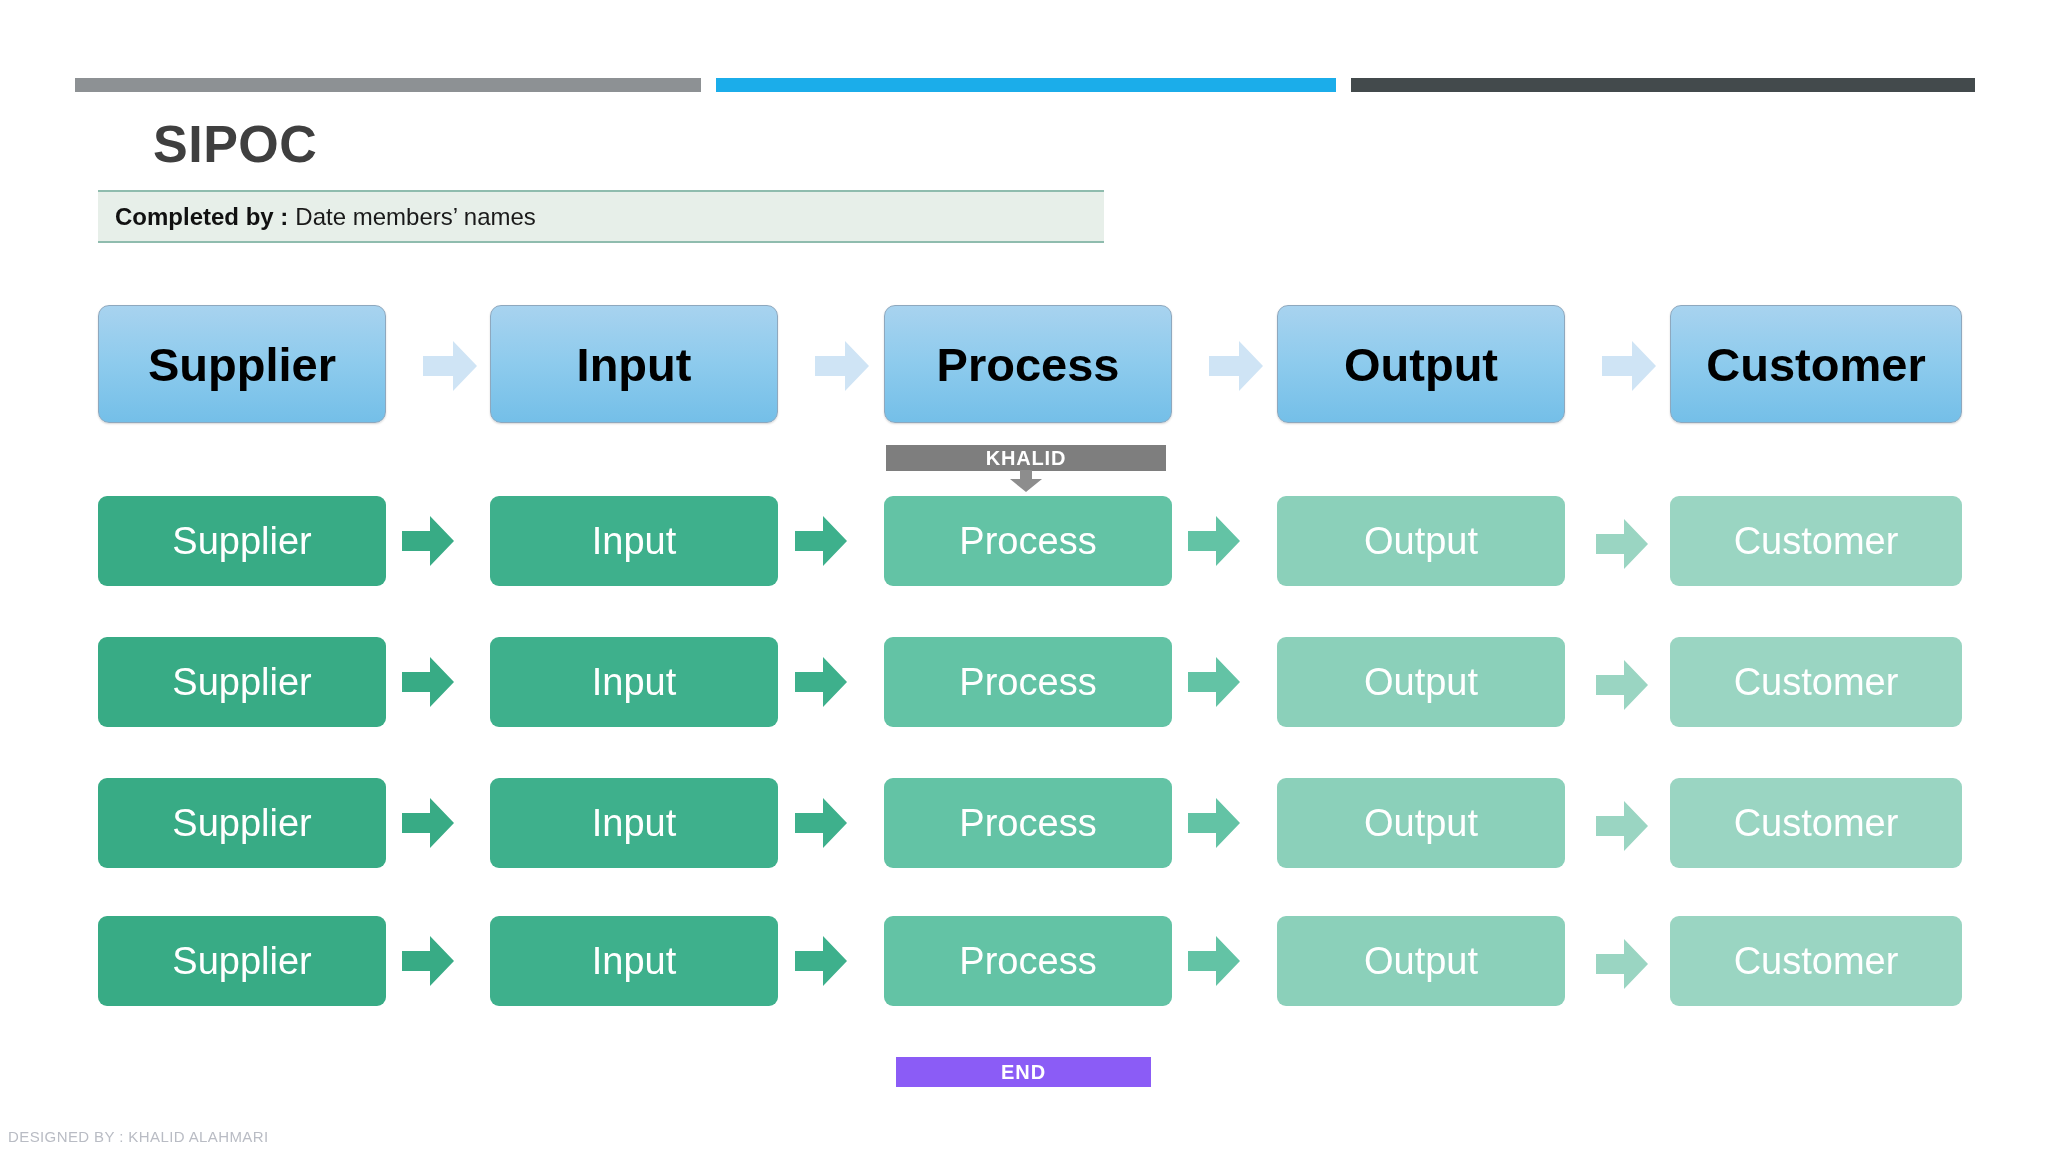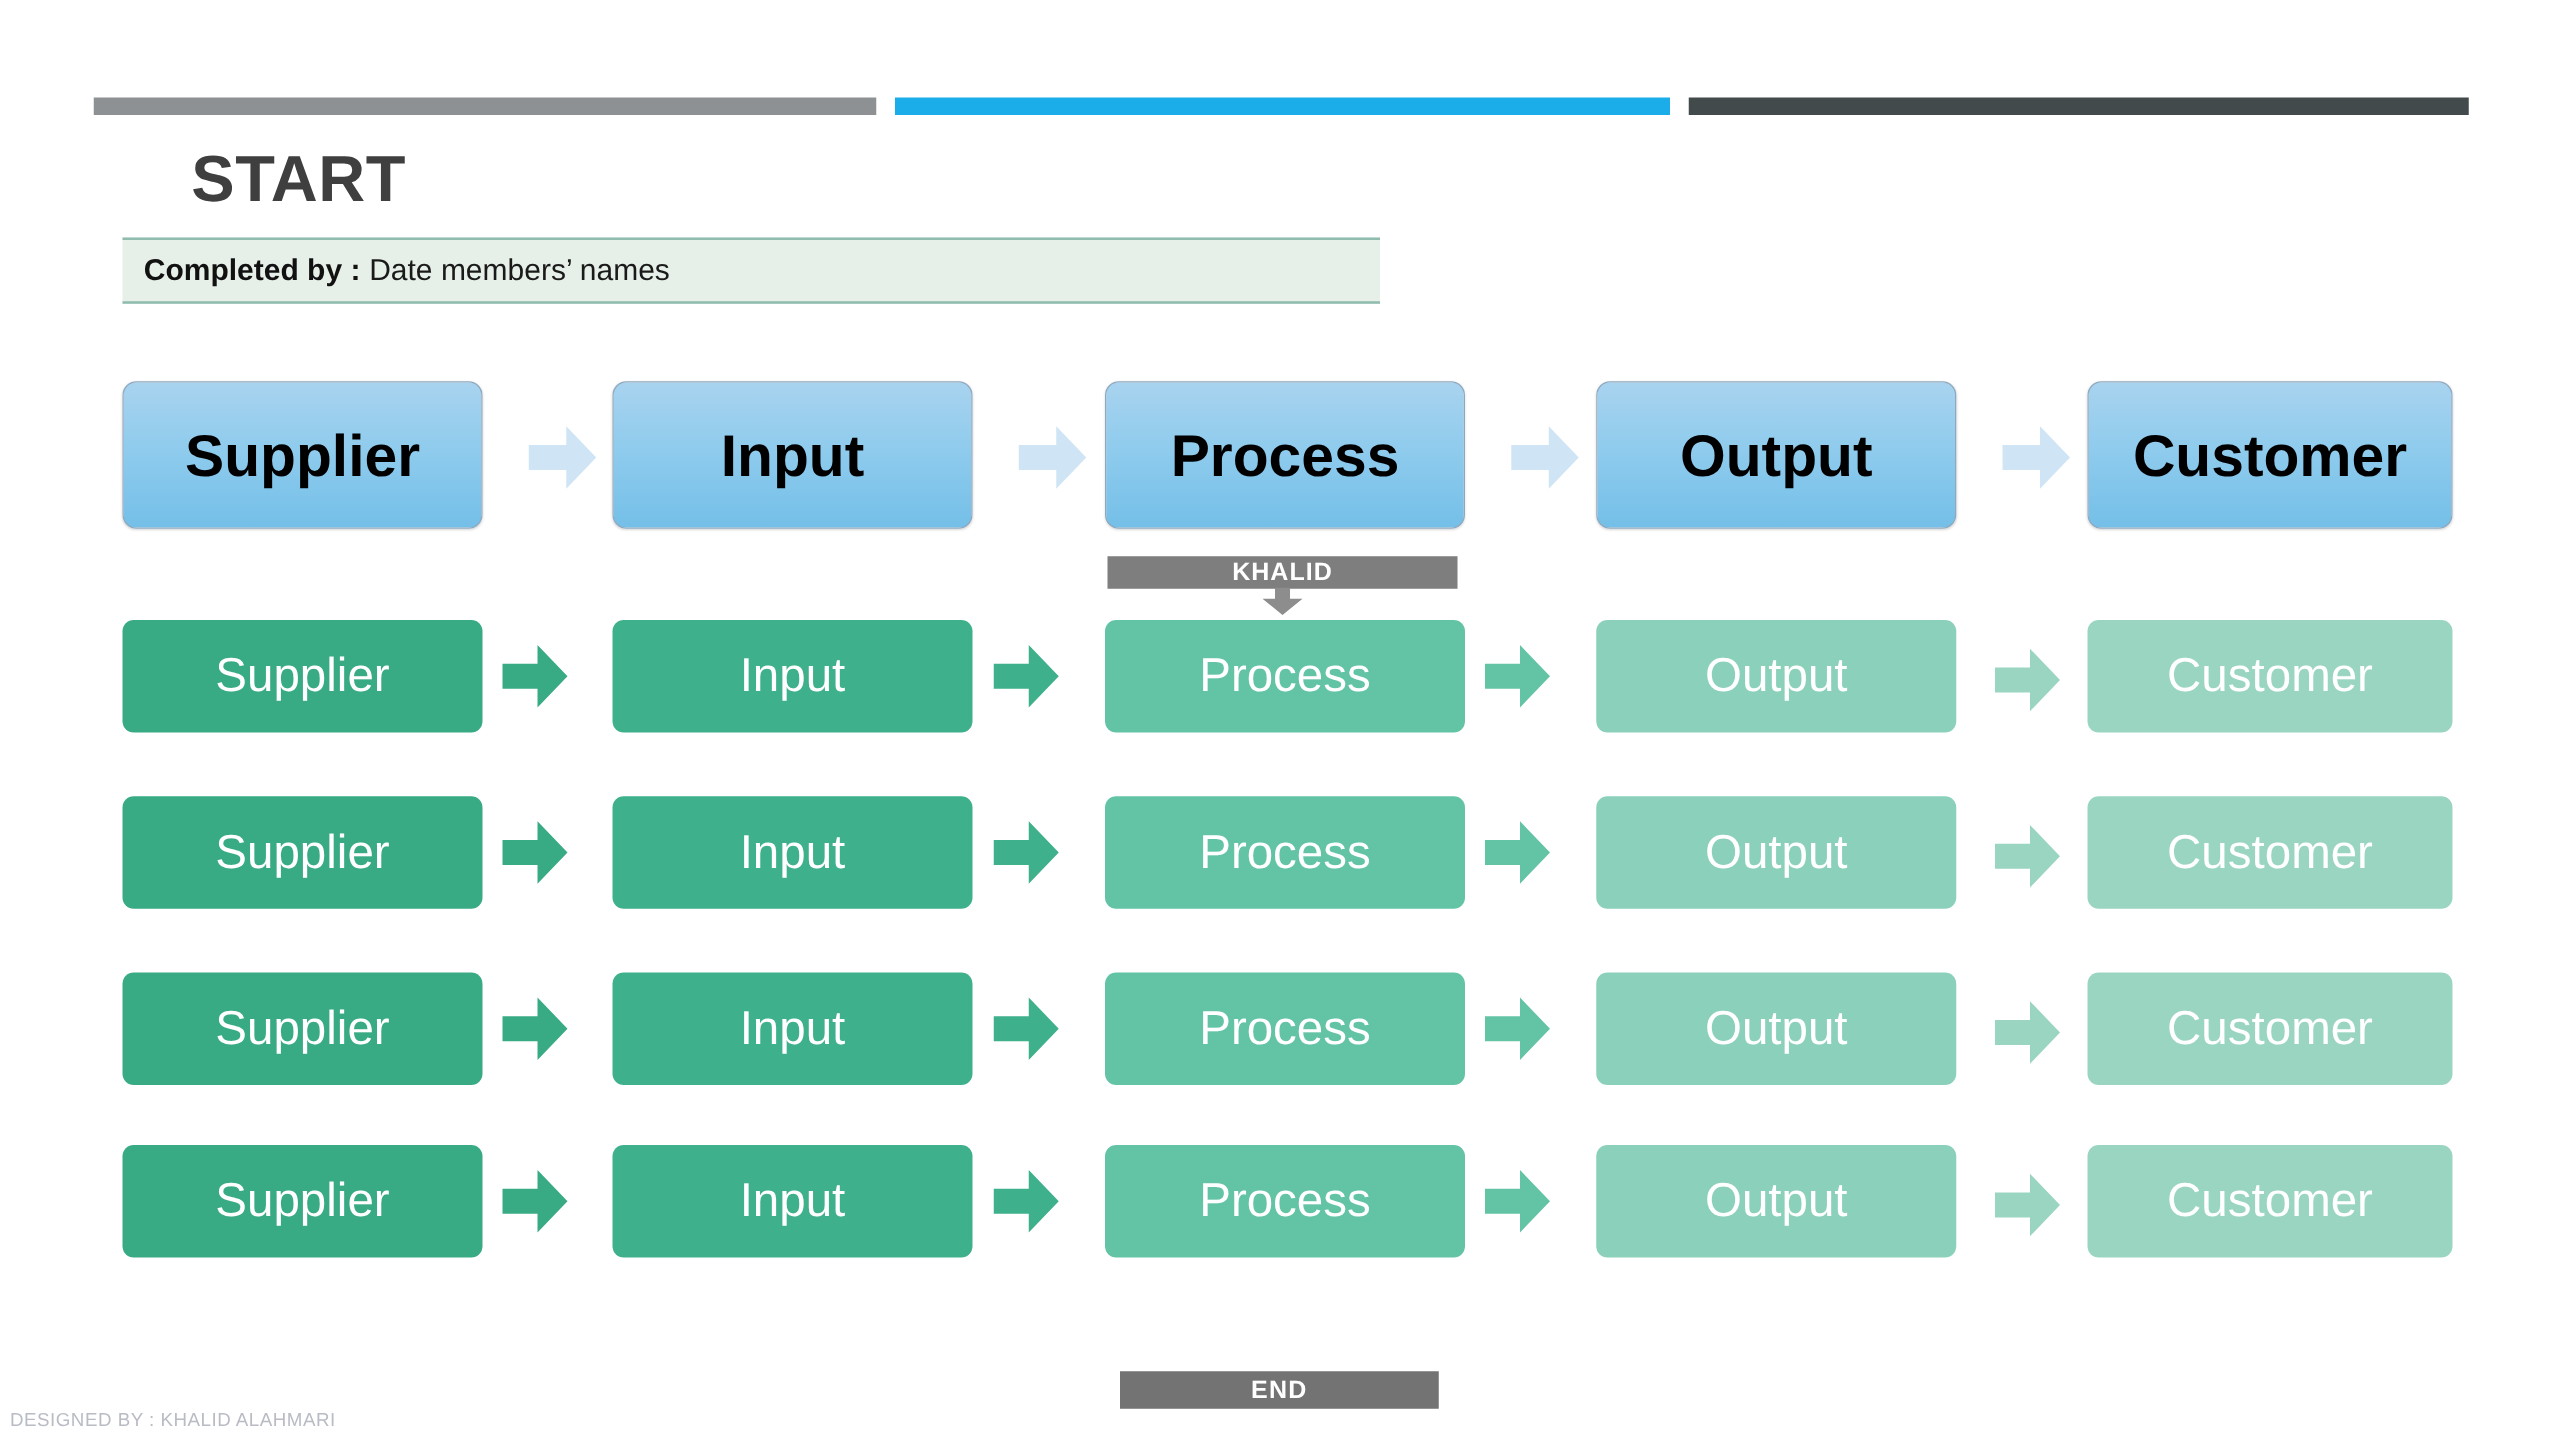--- a/index.html
+++ b/index.html
@@ -117,22 +117,22 @@
     left: 1008px; top: 470px;
     width: 36px; height: 22px;
   }
   .start-chev svg { display: block; }
 
   
   .endbar {
     position: absolute;
     left: 896px; top: 1057px;
     width: 255px; height: 30px;
-    background: #737373;
-    display: flex; align-items: center; justify-content: center; margin-top: 40px;
+    background: #8b5cf6;
+    display: flex; align-items: center; justify-content: center;
   }
   .endbar span {
     font-size: 20px; font-weight: bold; color: #ffffff;
     letter-spacing: 1px;
   }
 
   
   .gbox {
     position: absolute;
     height: 90px;
@@ -176,21 +176,21 @@
     letter-spacing: 0.4px;
   }
 </style>
 </head>
 <body>
 
 <div class="topbar topbar-gray"></div>
 <div class="topbar topbar-cyan"></div>
 <div class="topbar topbar-dark"></div>
 
-<div class="sipoc-title">START</div>
+<div class="sipoc-title">SIPOC</div>
 
 <div class="info-block">
   <div class="info-row-2">
     <div class="cell-comp">
       <span class="info-label">Completed by :</span>
       <span class="info-value">Date members’ names</span>
     </div>
   </div>
 </div>
 

